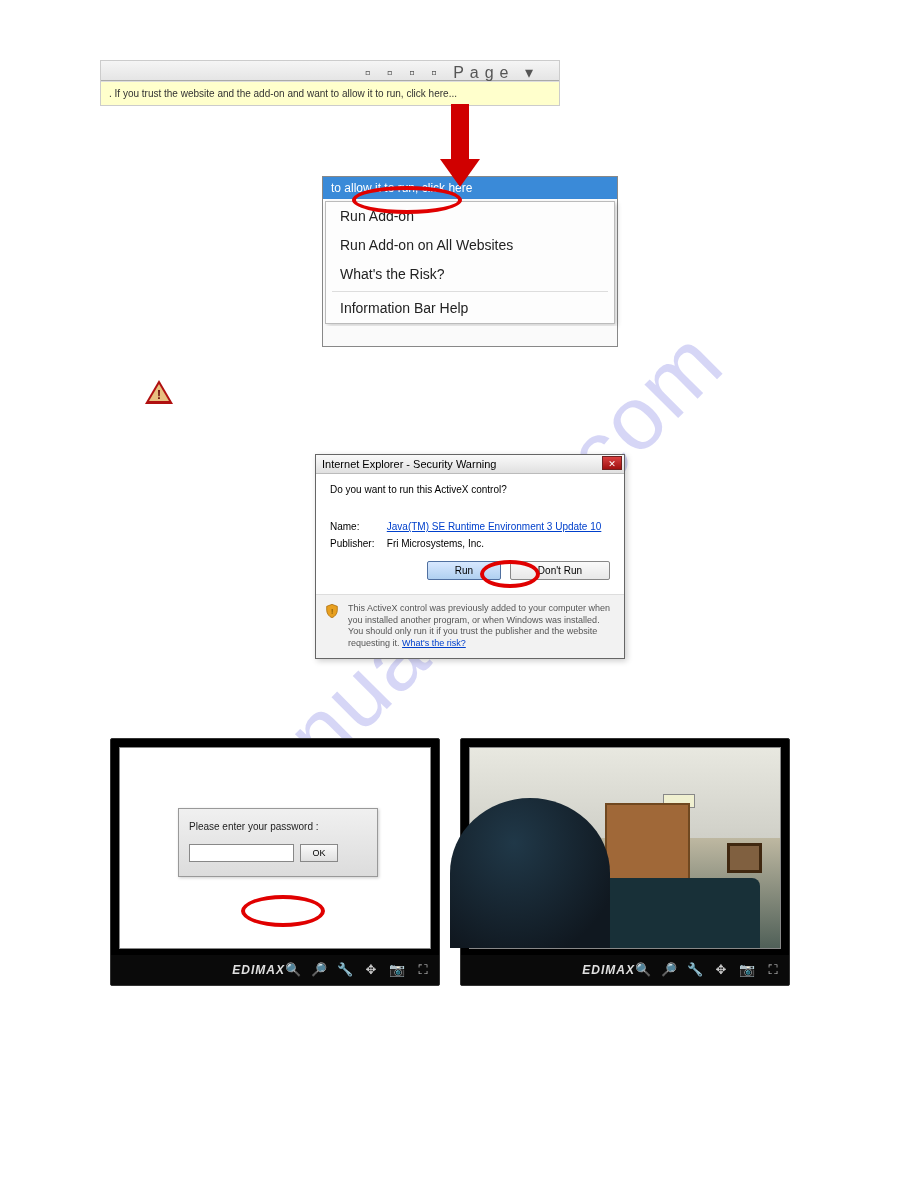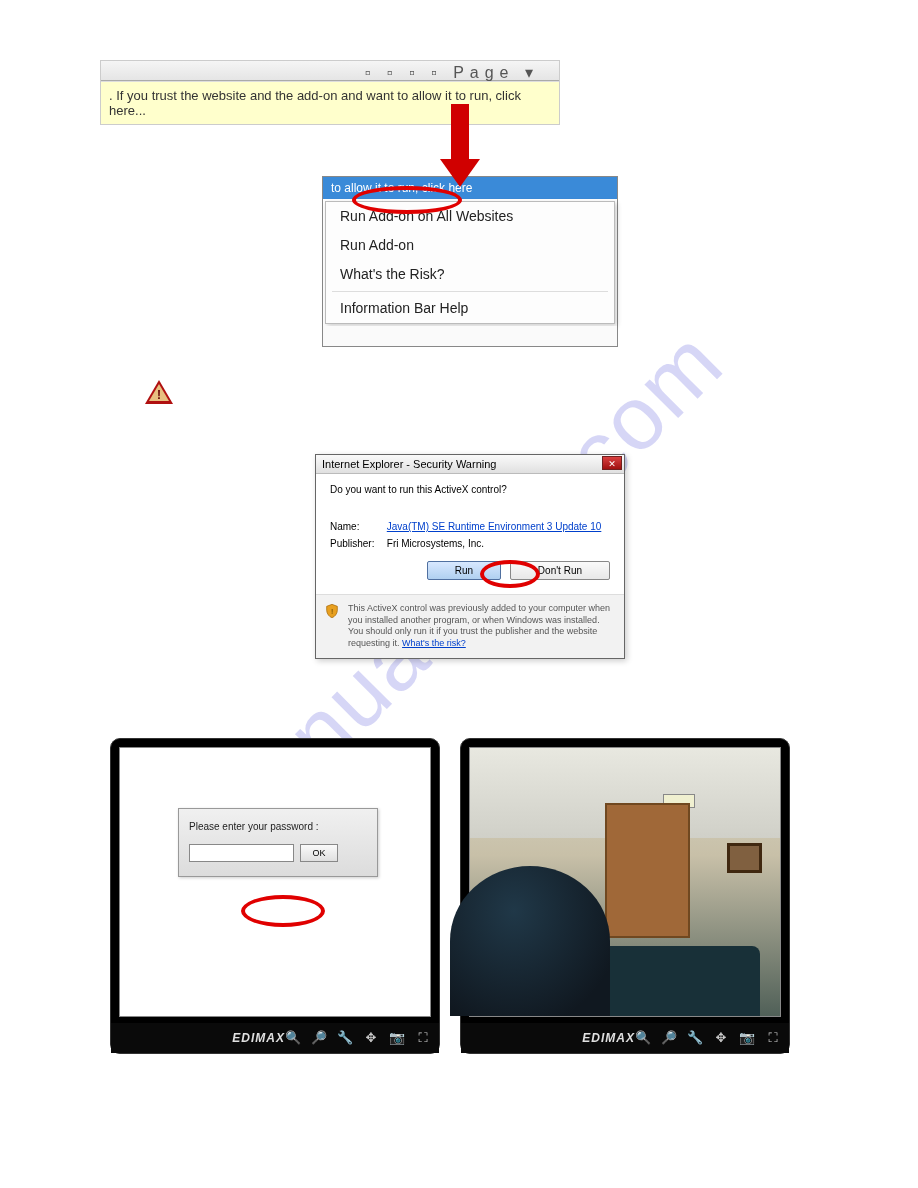--- a/index.html
+++ b/index.html
@@ -6,21 +6,21 @@
   body { font-family: Arial, sans-serif; width: 918px; height: 1188px; background: #fff; position: relative; overflow: hidden; }
 
   .watermark { position: absolute; left: 50%; top: 50%; transform: translate(-50%, -50%) rotate(-45deg); font-size: 90px; color: rgba(90, 90, 220, 0.25); font-weight: normal; pointer-events: none; z-index: 1; white-space: nowrap; letter-spacing: 2px; }
 
   .content { position: relative; z-index: 2; }
 
   
   .infobar-shot { position: absolute; left: 100px; top: 60px; width: 460px; border: 1px solid #ccc; }
   .infobar-toolbar { height: 20px; background: linear-gradient(#f5f5f5, #e5e5e5); border-bottom: 1px solid #aaa; position: relative; }
   .infobar-toolbar-icons { position: absolute; right: 20px; top: 2px; font-size: 16px; color: #555; letter-spacing: 6px; }
-  .infobar-msg { background: #ffffcc; padding: 6px 8px; font-size: 13px; color: #333; border-top: 1px solid #ddd; }
+  .infobar-msg { background: #ffffcc; padding: 6px 8px; font-size: 10px; color: #333; border-top: 1px solid #ddd; }
 
   
   .arrow-down { position: absolute; left: 440px; top: 104px; width: 40px; height: 80px; z-index: 3; }
   .arrow-stem { width: 18px; height: 55px; background: #d00000; margin: 0 auto; }
   .arrow-head { width: 0; height: 0; border-left: 20px solid transparent; border-right: 20px solid transparent; border-top: 28px solid #d00000; margin: 0 auto; }
 
   
   .ctx-shot { position: absolute; left: 322px; top: 176px; width: 296px; border: 1px solid #888; background: #fff; }
   .ctx-header { background: #3a8ad8; color: #fff; font-size: 12px; padding: 4px 8px; }
   .ctx-menu { background: #fdfdfd; border: 1px solid #bbb; margin: 2px; box-shadow: 2px 2px 5px rgba(0,0,0,0.2); }
@@ -46,21 +46,21 @@
   .sec-link { color: #0040cc; text-decoration: underline; }
   .sec-btns { text-align: right; padding: 6px 0 4px; }
   .sec-btn { display: inline-block; padding: 3px 27px; font-size: 10px; border: 1px solid #888; background: linear-gradient(#fafafa, #e8e8e8); border-radius: 2px; margin-left: 6px; cursor: pointer; }
   .sec-btn.run { background: linear-gradient(#d8e8ff, #b0d0f0); border-color: #5070a0; }
   .sec-foot { background: #f2f2f2; border-top: 1px solid #ddd; padding: 8px; font-size: 9px; color: #555; display: flex; gap: 8px; line-height: 1.3; }
   .sec-shield { width: 16px; height: 16px; flex-shrink: 0; }
   .circle-red-2 { position: absolute; left: 480px; top: 560px; width: 60px; height: 28px; border: 4px solid #e00000; border-radius: 50%; z-index: 5; }
 
   
   .viewer-row { position: absolute; left: 110px; top: 738px; display: flex; gap: 20px; }
-  .viewer { width: 330px; height: 316px; background: #000; border: 1px solid #333; position: relative; border-radius: 10px; }
+  .viewer { width: 330px; height: 248px; background: #000; border: 1px solid #333; position: relative; border-radius: 2px; }
   .viewer-screen { position: absolute; top: 8px; left: 8px; right: 8px; bottom: 36px; background: #fff; border: 1px solid #888; }
   .viewer-screen.cam { background: linear-gradient(180deg, #d8d8c8 0%, #c8c0a8 40%, #506058 100%); }
   .cam-door { position: absolute; left: 135px; top: 55px; width: 85px; height: 135px; background: #a06838; border: 2px solid #704820; }
   .cam-wall { position: absolute; left: 0; top: 0; right: 0; height: 90px; background: linear-gradient(#e8e8e0, #d0d0c8); }
   .cam-ceiling { position: absolute; left: 0; top: 0; right: 0; height: 40px; background: linear-gradient(#888, #666); }
   .cam-person { position: absolute; left: -20px; bottom: 0; width: 160px; height: 150px; background: radial-gradient(ellipse at 40% 30%, #203848 0%, #101820 80%); border-radius: 50% 50% 0 0; }
   .cam-sofa { position: absolute; left: 100px; bottom: 0; right: 20px; height: 70px; background: #183038; border-radius: 8px 8px 0 0; }
   .cam-frame { position: absolute; right: 18px; top: 95px; width: 35px; height: 30px; background: #806040; border: 3px solid #402810; }
   .cam-exit { position: absolute; right: 85px; top: 46px; width: 32px; height: 14px; background: #f0f0d0; border: 1px solid #888; }
 
@@ -91,22 +91,22 @@
   </div>
 
   <div class="arrow-down">
     <div class="arrow-stem"></div>
     <div class="arrow-head"></div>
   </div>
 
   <div class="ctx-shot">
     <div class="ctx-header">to allow it to run, click here</div>
     <div class="ctx-menu">
+      <div class="ctx-item">Run Add-on</div>
       <div class="ctx-item">Run Add-on on All Websites</div>
-      <div class="ctx-item">Run Add-on</div>
       <div class="ctx-item">What's the Risk?</div>
       <div class="ctx-sep"></div>
       <div class="ctx-item">Information Bar Help</div>
     </div>
     <div class="ctx-foot"></div>
   </div>
   <div class="circle-red-1"></div>
 
   <div class="warn-icon">
     <div class="warn-tri">

